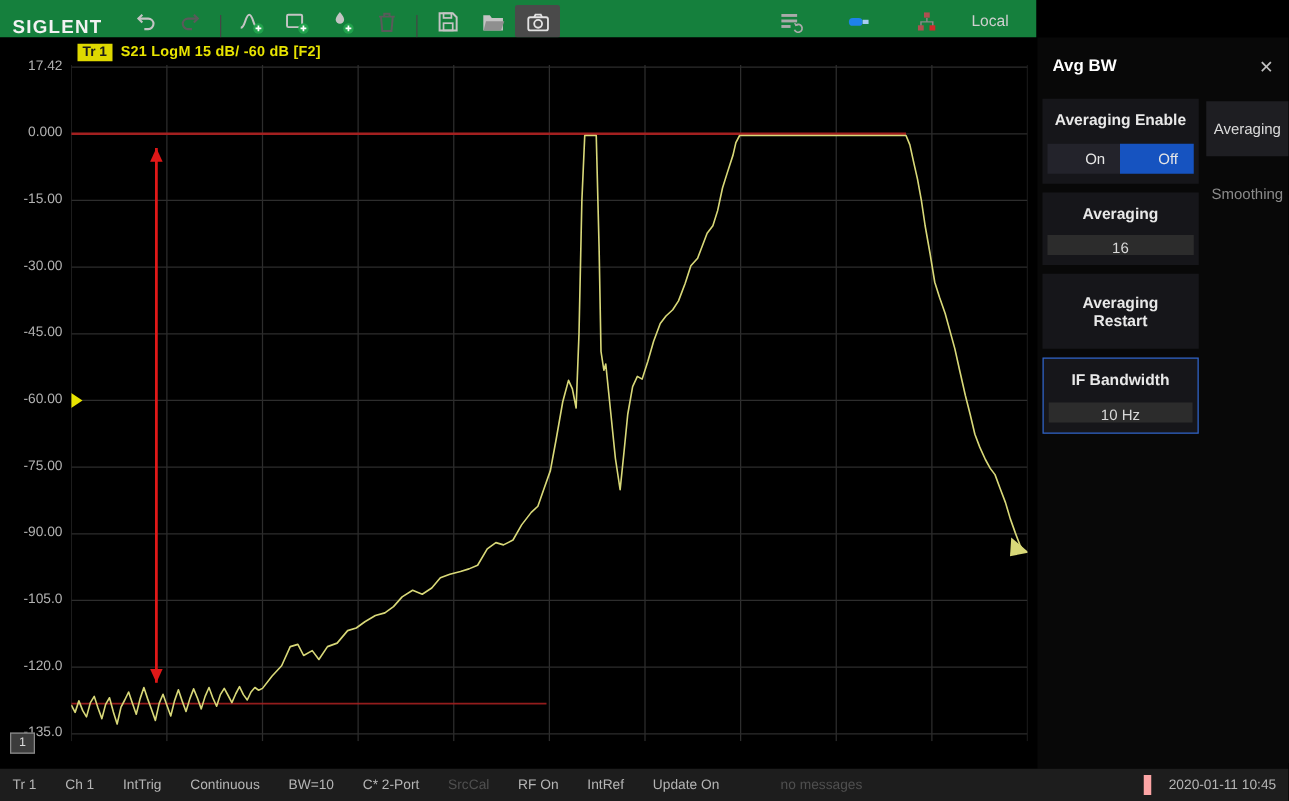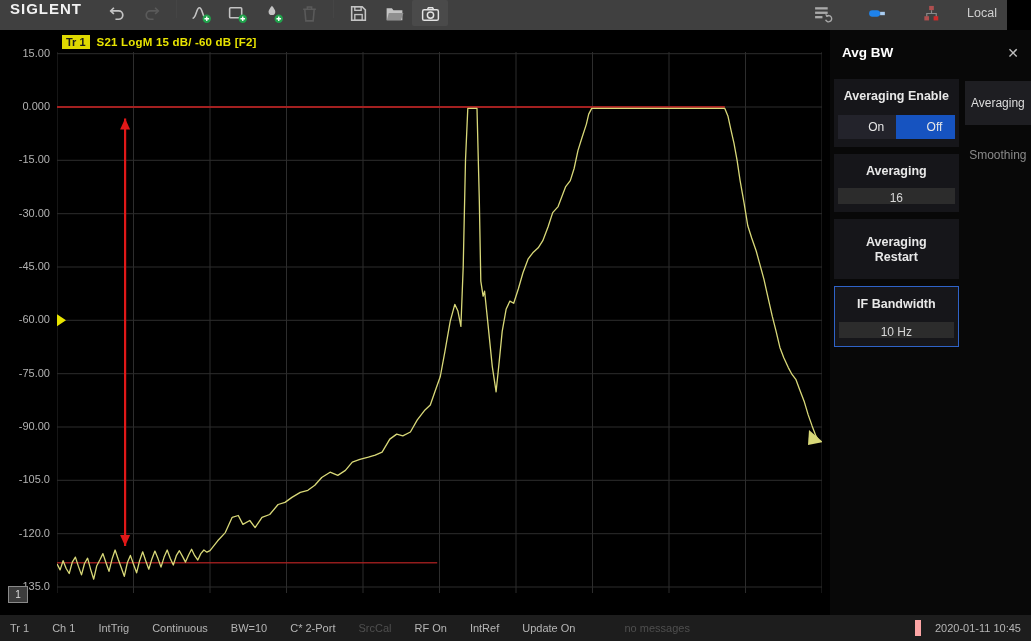--- a/index.html
+++ b/index.html
@@ -1,28 +1,28 @@
 <!DOCTYPE html>
 <html><head>
 <meta charset="utf-8">
 <style>
   html,body{margin:0;padding:0;background:#000;}
   .app{position:relative;width:1031px;height:641px;background:#000;overflow:hidden;
        font-family:"Liberation Sans",sans-serif;-webkit-font-smoothing:antialiased;}
 
   
-  .toolbar{position:absolute;top:0;left:0;width:1007px;height:30px;background:#404040;
-           display:flex;align-items:flex-start;padding:0 10px;box-sizing:border-box;}
+  .toolbar{position:absolute;top:0;left:0;width:829px;height:30px;background:#15803d;
+           display:flex;align-items:flex-end;padding:0 10px;box-sizing:border-box;}
   .brand{font-size:15px;font-weight:bold;color:#f2f2f2;letter-spacing:1px;width:88px;}
   .tb-btn{width:36px;height:26px;display:flex;align-items:center;justify-content:center;cursor:pointer;}
   .tb-btn svg{width:21px;height:21px;}
   .tb-btn.active{background:#4a4a4a;border-radius:2px;}
   .tb-sep{width:1px;height:18px;background:#454545;margin:0 6px;}
   .tb-right{margin-left:auto;display:flex;align-items:center;gap:18px;}
-  .local{color:#cfcfcf;font-size:12.5px;margin-right:0;}
+  .local{color:#cfcfcf;font-size:12.5px;margin-right:12px;}
 
   
   .main{position:absolute;top:30px;left:0;width:830px;height:585px;background:#000;}
   .trace-info{position:absolute;left:62px;top:5px;display:flex;align-items:center;font-weight:bold;}
   .trace-badge{background:#ded800;color:#1a1a1a;font-size:11px;padding:1px 4px;margin-right:7px;}
   .trace-text{color:#e8e400;font-size:11.5px;letter-spacing:0.2px;}
   .ytick{position:absolute;left:0;width:50px;text-align:right;font-size:11px;color:#b2b2b2;}
   #plot{position:absolute;left:57px;top:22px;background:#000;}
   .dr-label{position:absolute;left:62px;top:286px;font-size:21px;font-weight:bold;color:#ffffff;
             letter-spacing:0.5px;text-shadow:0 0 3px #000;}
@@ -163,21 +163,21 @@
     </div>
   </header>
 
   <div class="main">
     <div class="trace-info">
       <span class="trace-badge">Tr 1</span>
       <span class="trace-text">S21 LogM 15 dB/ -60 dB [F2]</span>
     </div>
 
     <div id="yticks">
-        <div class="ytick" style="top: 16.667px;">15.00</div>
+        <div class="ytick" style="top: 16.667px;">17.42</div>
         <div class="ytick" style="top: 70px;">0.000</div>
         <div class="ytick" style="top: 123.333px;">-15.00</div>
         <div class="ytick" style="top: 176.666px;">-30.00</div>
         <div class="ytick" style="top: 229.999px;">-45.00</div>
         <div class="ytick" style="top: 283.332px;">-60.00</div>
         <div class="ytick" style="top: 336.665px;">-75.00</div>
         <div class="ytick" style="top: 389.998px;">-90.00</div>
         <div class="ytick" style="top: 443.331px;">-105.0</div>
         <div class="ytick" style="top: 496.664px;">-120.0</div>
         <div class="ytick" style="top: 549.997px;">-135.0</div>

